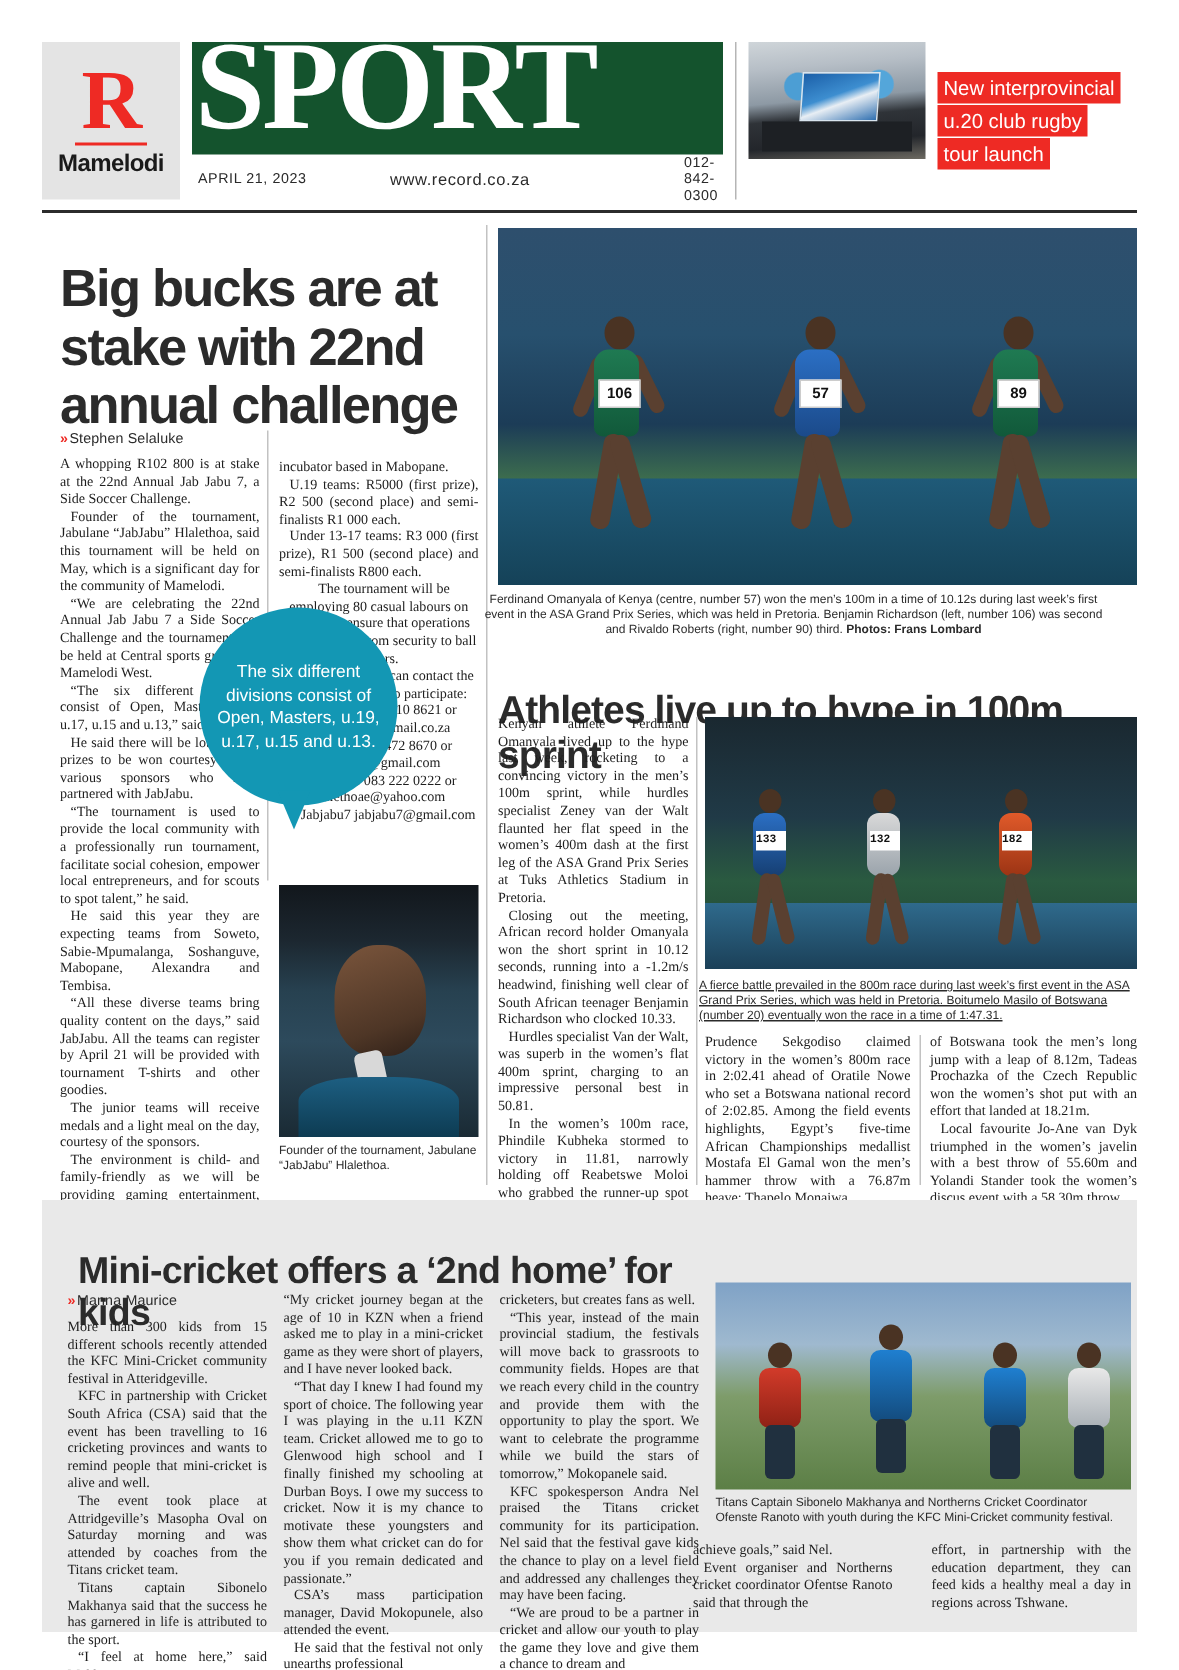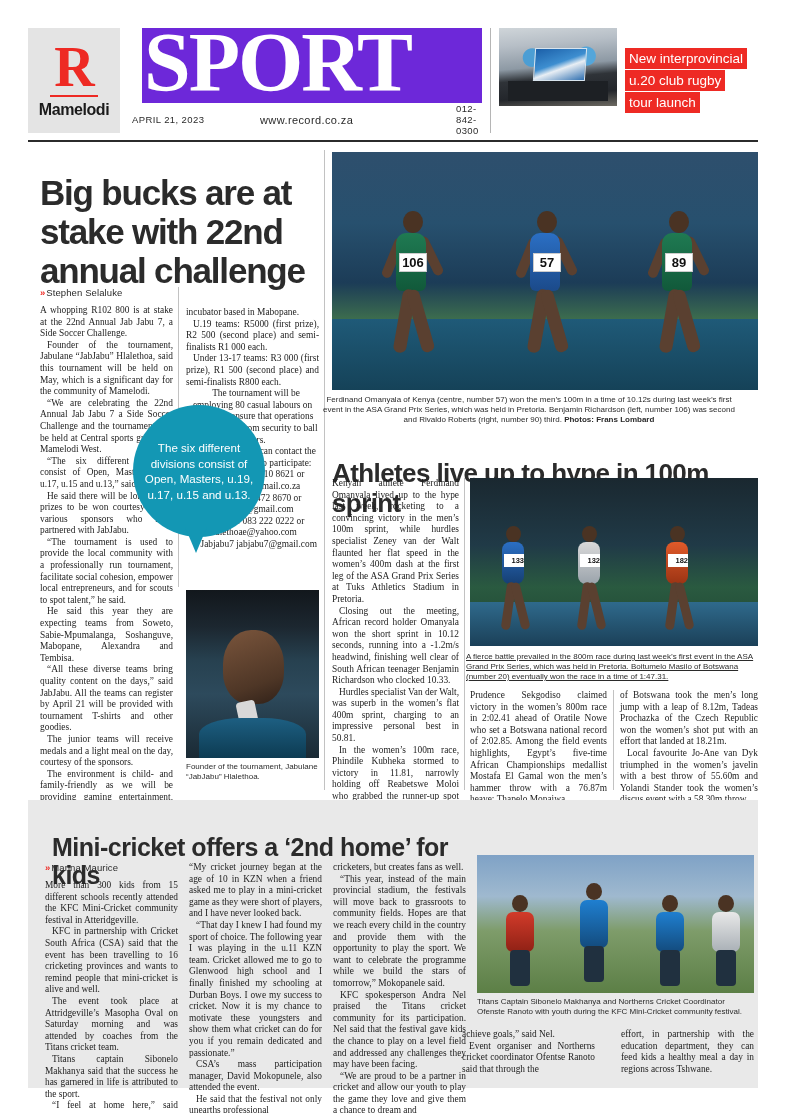--- a/index.html
+++ b/index.html
@@ -65,26 +65,25 @@
     letter-spacing: -0.4px;
   }
   .sport-col {
     flex: 1;
     display: flex;
     flex-direction: column;
     padding-left: 8px;
     box-sizing: border-box;
   }
   .sport-band {
-    background: #6d28d9;
+    background: #14532d;
     height: 78px;
     display: flex;
-    align-items: center;
+    align-items: flex-start;
     overflow: hidden;
-    margin-left: 14px;
   }
   .sport-word {
     font-family: "Liberation Serif", serif;
     font-weight: bold;
     font-size: 84px;
     line-height: 72px;
     color: #ffffff;
     letter-spacing: -2px;
     margin-left: 2px;
     margin-top: -6px;
@@ -301,21 +300,21 @@
   .runner .legR { left: 30px; top: 84px; transform: rotate(-16deg); }
   .runner .armL, .runner .armR {
     position: absolute; width: 10px; height: 42px; border-radius: 5px; background: #5a4030;
   }
   .runner .armL { left: 4px; top: 32px; transform: rotate(22deg); }
   .runner .armR { left: 42px; top: 30px; transform: rotate(-26deg); }
   .bib {
     position: absolute; left: 15px; top: 48px;
     width: 26px; height: 17px; background: #ffffff;
     font-family: "Liberation Sans", sans-serif;
-    font-size: 13px; font-weight: bold; color: #111;
+    font-size: 10px; font-weight: bold; color: #111;
     text-align: center; line-height: 17px;
     border: 1px solid #ccc;
   }
   #r106 { left: 52px; } #r106 .torso { background: linear-gradient(180deg,#1f7a52,#11593a); }
   #r57  { left: 186px; } #r57 .torso { background: linear-gradient(180deg,#2b6fc4,#1b4a8a); }
   #r90  { left: 318px; } #r90 .torso { background: linear-gradient(180deg,#1f7a52,#11593a); }
   #athl-cap { position: absolute; left: 316px; top: 395px; width: 426px; text-align: center; }
 
   .athl-headline {
     position: absolute;
@@ -335,21 +334,21 @@
     overflow: hidden;
     background: linear-gradient(180deg,#1a2830 0%,#203a47 40%,#2a5a40 65%,#1d4130 100%);
   }
   .athl-photo2 .lane { position: absolute; left:0; bottom:0; width:100%; height:26%; background: linear-gradient(180deg,#2f6a8c,#1b4058); }
   .a2runner { position: absolute; bottom: 6%; width: 40px; height: 112px; }
   .a2runner .h { position:absolute; left:12px; top:2px; width:15px; height:16px; border-radius:50%; background:#4a3323; }
   .a2runner .t { position:absolute; left:8px; top:18px; width:22px; height:42px; border-radius:8px; }
   .a2runner .l1,.a2runner .l2 { position:absolute; width:9px; height:48px; border-radius:5px; background:#5a4030; }
   .a2runner .l1 { left:10px; top:58px; transform:rotate(8deg);}
   .a2runner .l2 { left:22px; top:58px; transform:rotate(-14deg);}
-  .a2bib { position:absolute; left:10px; top:30px; width:20px; height:13px; background:#fff; font-family:Liberation Sans, sans-serif; font-size:7.5px; font-weight:bold; text-align:right; line-height:13px; color:#111; }
+  .a2bib { position:absolute; left:10px; top:30px; width:20px; height:13px; background:#fff; font-family:Liberation Mono, monospace; font-size:7.5px; font-weight:bold; text-align:left; line-height:13px; color:#111; }
   #athl-cap2 { position: absolute; left: 466px; top: 652px; width: 288px; text-decoration: underline; }
   #athl-col-2 { left: 470px; top: 690px; width: 137px; }
   #athl-col-3 { left: 620px; top: 690px; width: 138px; }
 
   
   .cricket-zone {
     position: absolute;
     left: 28px; top: 800px;
     width: 730px; height: 288px;
     background: #e9e9e9;

